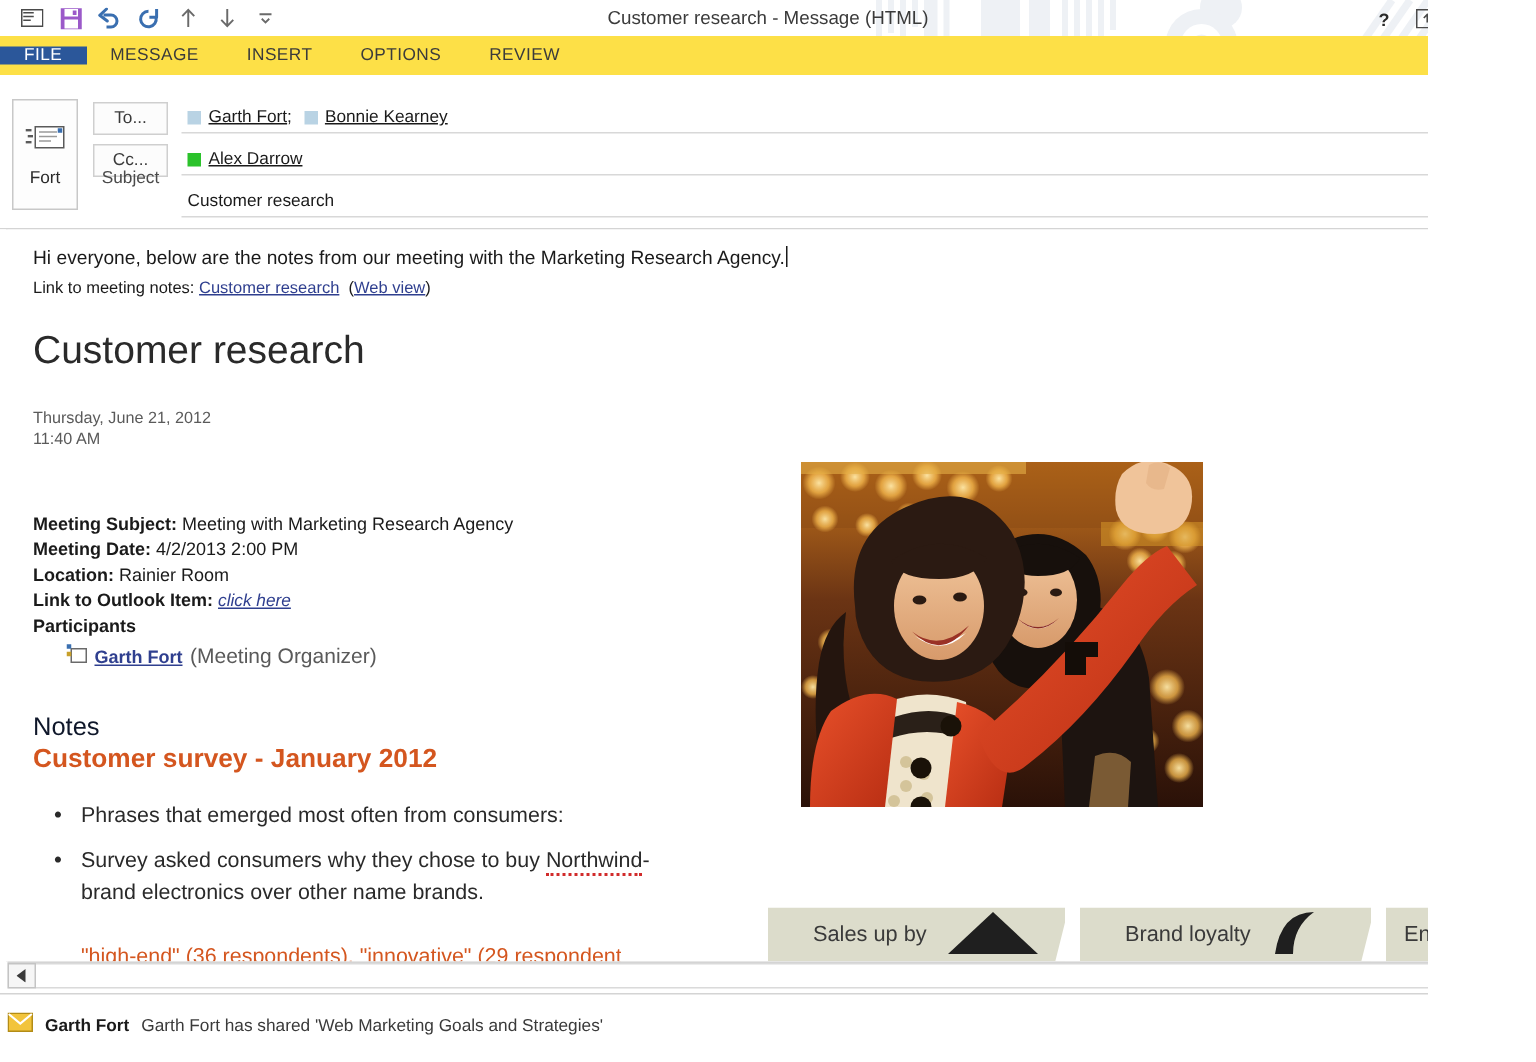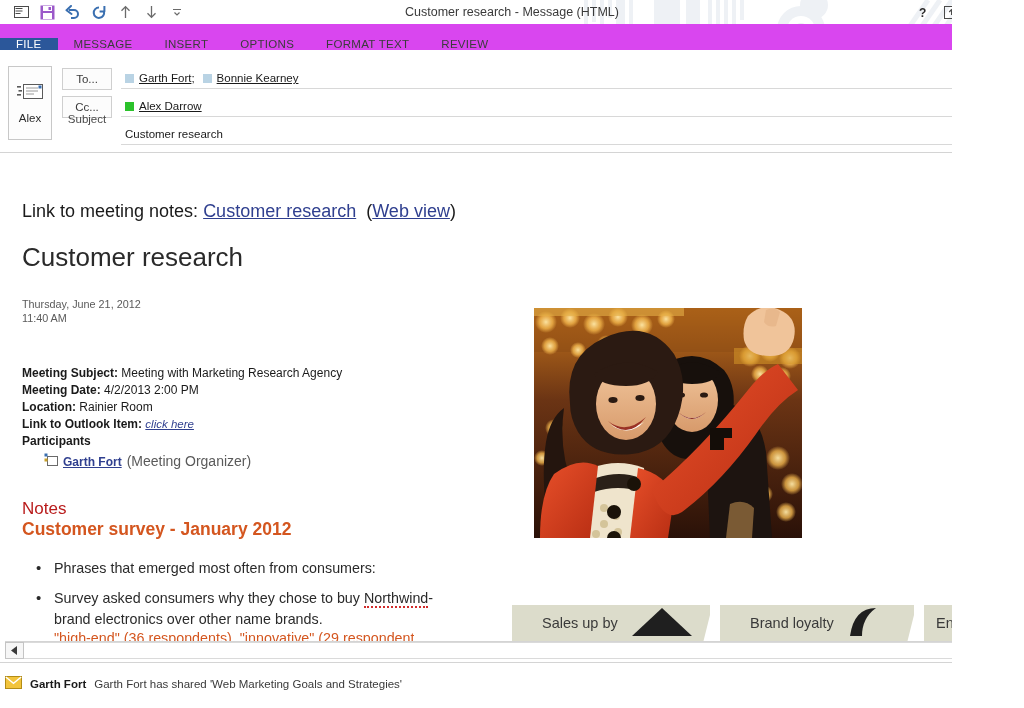--- a/index.html
+++ b/index.html
@@ -88,23 +88,23 @@
     font-size: 13px;
     cursor: default;
   }
 
   
   .ribbon {
     position: absolute;
     left: 0; top: 24px;
     width: 1024px;
     height: 26px;
-    background: #d946ef;
-    display: flex;
-    align-items: flex-end;
+    background: #fde047;
+    display: flex;
+    align-items: center;
   }
   .tab-file {
     background: #2b579a;
     color: #ffffff;
     font-size: 11.5px;
     letter-spacing: 0.3px;
     padding: 0 16px;
     display: flex;
     align-items: center;
     justify-content: center;
@@ -252,22 +252,22 @@
   }
   .caret {
     display: inline-block;
     width: 1px;
     height: 14px;
     background: #1a1a1a;
     vertical-align: -2px;
     margin-left: 1px;
   }
   .linkline {
-    margin-top: 38px;
-    font-size: 18px;
+    margin-top: 4px;
+    font-size: 11px;
     color: #1a1a1a;
   }
   .hlink {
     color: #2f3f8f;
     text-decoration: underline;
     cursor: default;
   }
   .doc-title {
     margin-top: 21px;
     font-size: 26px;
@@ -310,21 +310,21 @@
     font-weight: bold;
     cursor: default;
   }
   .p-role {
     color: #5a5a5a;
     font-size: 14px;
   }
   .notes-head {
     margin-top: 27px;
     font-size: 17px;
-    color: #b91c1c;
+    color: #0f172a;
     font-weight: normal;
   }
   .survey-head {
     font-size: 17.5px;
     color: #d4561f;
     font-weight: bold;
   }
   .bullets {
     margin: 18px 0 0 0;
     padding: 0;
@@ -585,38 +585,37 @@
           </svg>
       </div>
     </div>
   </div>
 
   <div class="ribbon">
     <div class="tab-file">FILE</div>
     <div class="tab">MESSAGE</div>
     <div class="tab">INSERT</div>
     <div class="tab">OPTIONS</div>
-    <div class="tab">FORMAT TEXT</div>
     <div class="tab">REVIEW</div>
   </div>
 
   <div class="compose-header">
 
     <div class="send-block">
       <span class="send-icon">
         <svg width="27" height="20" viewBox="0 0 27 20">
           <rect x="6.5" y="2.5" width="19" height="14" fill="#ffffff" stroke="#5a5a5a"></rect>
           <path d="M9 6 H21 M9 9 H21 M9 12 H17" stroke="#9a9a9a" stroke-width="1"></path>
           <rect x="21.5" y="3.5" width="3" height="3" fill="#3a6fb0"></rect>
           <rect x="0" y="4" width="4" height="1.6" fill="#5a5a5a"></rect>
           <rect x="1.5" y="8" width="3.5" height="1.6" fill="#5a5a5a"></rect>
           <rect x="0" y="12" width="4" height="1.6" fill="#5a5a5a"></rect>
         </svg>
       </span>
-      <span class="send-label">Alex</span>
+      <span class="send-label">Fort</span>
     </div>
 
     <div class="field-row" style="top:18px;">
       <div class="field-btn">To...</div>
     </div>
     <div class="field-input" style="top:18px;">
       <span class="recipient">
         <span class="presence" style="background:#b9d3e4;"></span>
         <span class="rec-name">Garth Fort</span>
         <span class="rec-sep">;</span>
@@ -643,20 +642,21 @@
     <div class="field-input" style="top:74px;">
       <span class="subject-value">Customer research</span>
     </div>
   </div>
 
   <div class="body-edge"></div>
 
   <div class="body-area">
     <div class="body-inner">
 
+      <div class="intro"><span>Hi everyone, below are the notes from our meeting with the Marketing Research Agency.</span><span class="caret"></span></div>
 
       <div class="linkline">
         <span>Link to meeting notes:</span>
         <span class="hlink">Customer research</span>
         &nbsp;<span>(</span><span class="hlink">Web view</span><span>)</span>
       </div>
 
       <div class="doc-title">Customer research</div>
       <div class="doc-date">
         <div>Thursday, June 21, 2012</div>

